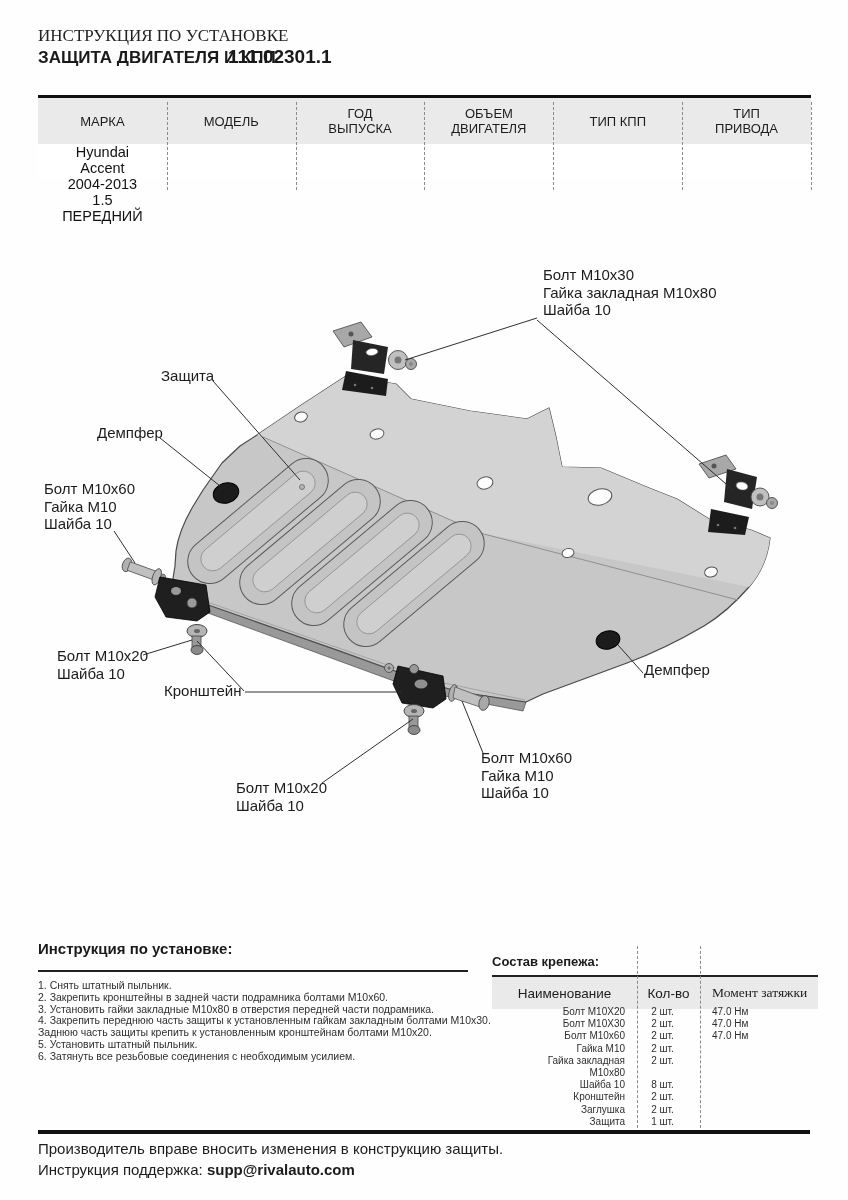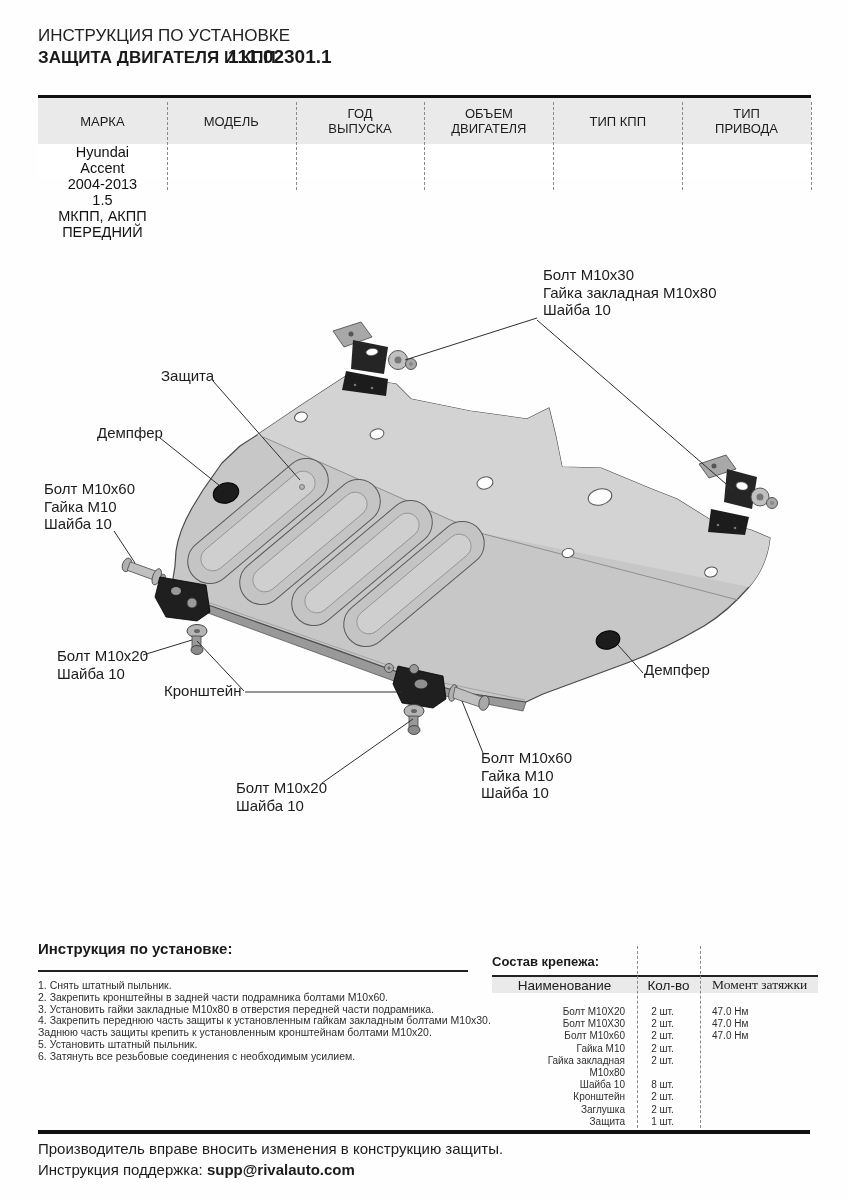--- a/index.html
+++ b/index.html
@@ -1,21 +1,21 @@
 <!DOCTYPE html>
 <html><head>
 <meta charset="utf-8">
 <style>
   * { margin:0; padding:0; box-sizing:border-box; }
   html,body { background:#ffffff; }
   body { font-family:"Liberation Sans", sans-serif; color:#1a1a1a; }
   .page { position:relative; width:848px; height:1200px; background:#fefefe; overflow:hidden; }
 
   
-  .subtitle { position:absolute; left:38px; top:26px; font-size:17px; color:#222; }
+  .subtitle { position:absolute; left:38px; top:26px; font-size:17px; color:#222;font-family:Liberation Serif, serif; }
   .title    { position:absolute; left:38px; top:48px; font-size:17px; font-weight:bold;text-align:center; }
   .partnum  { position:absolute; left:228px; top:46px; font-size:19px; font-weight:bold; }
 
   
   .spec { position:absolute; left:38px; top:95px; width:773px; border-top:3.5px solid #111; }
   .spec-head { display:flex; background:#eaeaea; height:46px; }
   .spec-row  { display:flex; background:#fff; height:35px;flex-direction:column; }
   .spec-cell { width:16.6667%; display:flex; align-items:center; justify-content:center;
                text-align:center; white-space:pre-line; }
   .spec-head .spec-cell { font-size:13px; line-height:15px; color:#1c1c1c; }
@@ -29,21 +29,21 @@
   
   .install-title { position:absolute; left:38px; top:940px; font-size:15px; font-weight:bold; }
   .install-rule  { position:absolute; left:38px; top:970px; width:430px; height:2px; background:#222; }
   .install-list  { position:absolute; left:38px; top:980px; width:462px; font-size:10.5px;
                    line-height:11.8px; color:#2e2e2e; }
 
   
   .fasteners { position:absolute; left:492px; top:944px; width:326px; }
   .fast-title { position:absolute; left:0; top:10px; font-size:13px; font-weight:bold; }
   .fast-rule  { position:absolute; left:0; top:31px; width:326px; height:2px; background:#222; }
-  .fast-head  { position:absolute; left:0; top:33px; width:326px; height:16px; background:#eaeaea;
+  .fast-head  { position:absolute; left:0; top:33px; width:326px; height:32px; background:#eaeaea;
                 display:flex; align-items:center; font-size:13.5px; color:#1c1c1c; }
   .fh-name   { width:145px; text-align:center; }
   .fh-qty    { width:63px;  text-align:center; }
   .fh-torque { padding-left:12px;font-family:Liberation Serif, serif; }
   .fast-rows { position:absolute; left:0; top:62px; width:326px; font-size:10px; line-height:12.2px; color:#2e2e2e; }
   .frow { display:flex; align-items:flex-start; }
   .fname   { width:133px; text-align:right; white-space:pre-line; }
   .fqty    { width:75px; text-align:center; }
   .ftorque { padding-left:12px; }
   .fast-dash { position:absolute; top:2px; height:182px; width:0; border-left:1.5px dashed #8a8a8a; }
@@ -73,21 +73,20 @@
 ДВИГАТЕЛЯ</div>
       <div class="spec-cell">ТИП КПП</div>
       <div class="spec-cell">ТИП
 ПРИВОДА</div>
     </div>
     <div class="spec-row">
       <div class="spec-cell">Hyundai</div>
       <div class="spec-cell">Accent</div>
       <div class="spec-cell">2004-2013</div>
       <div class="spec-cell">1.5</div>
-      <div class="spec-cell">МКПП, АКПП</div>
       <div class="spec-cell">ПЕРЕДНИЙ</div>
     </div>
     <div class="vdash" style="left:128.8px"></div>
     <div class="vdash" style="left:257.6px"></div>
     <div class="vdash" style="left:386.4px"></div>
     <div class="vdash" style="left:515.2px"></div>
     <div class="vdash" style="left:644.0px"></div>
     <div class="vdash" style="left:772.5px"></div>
   </div>
 

